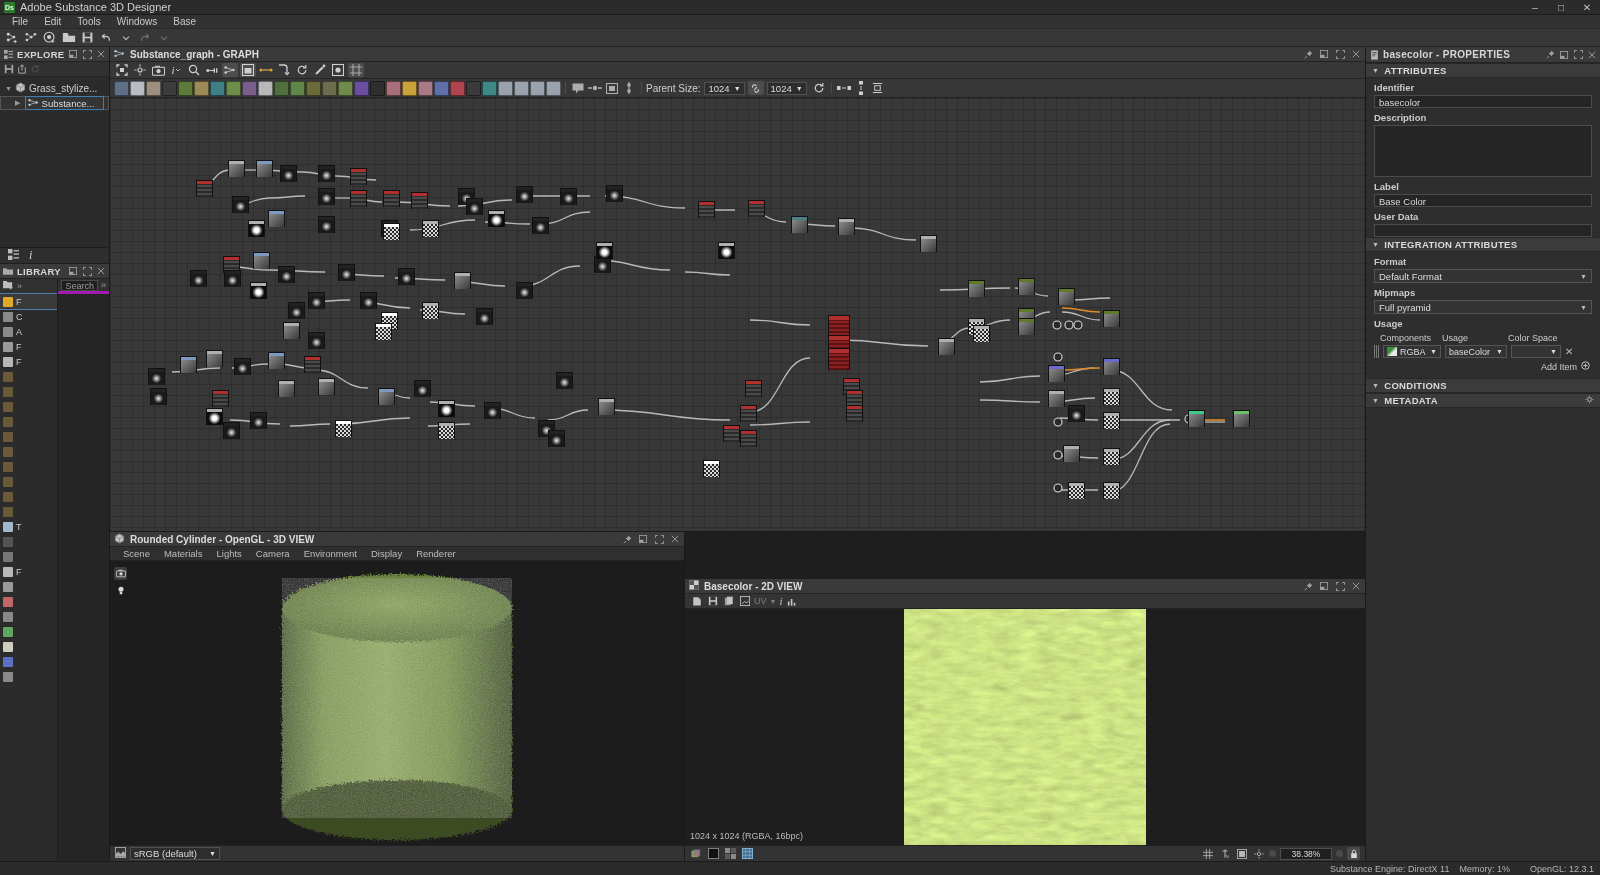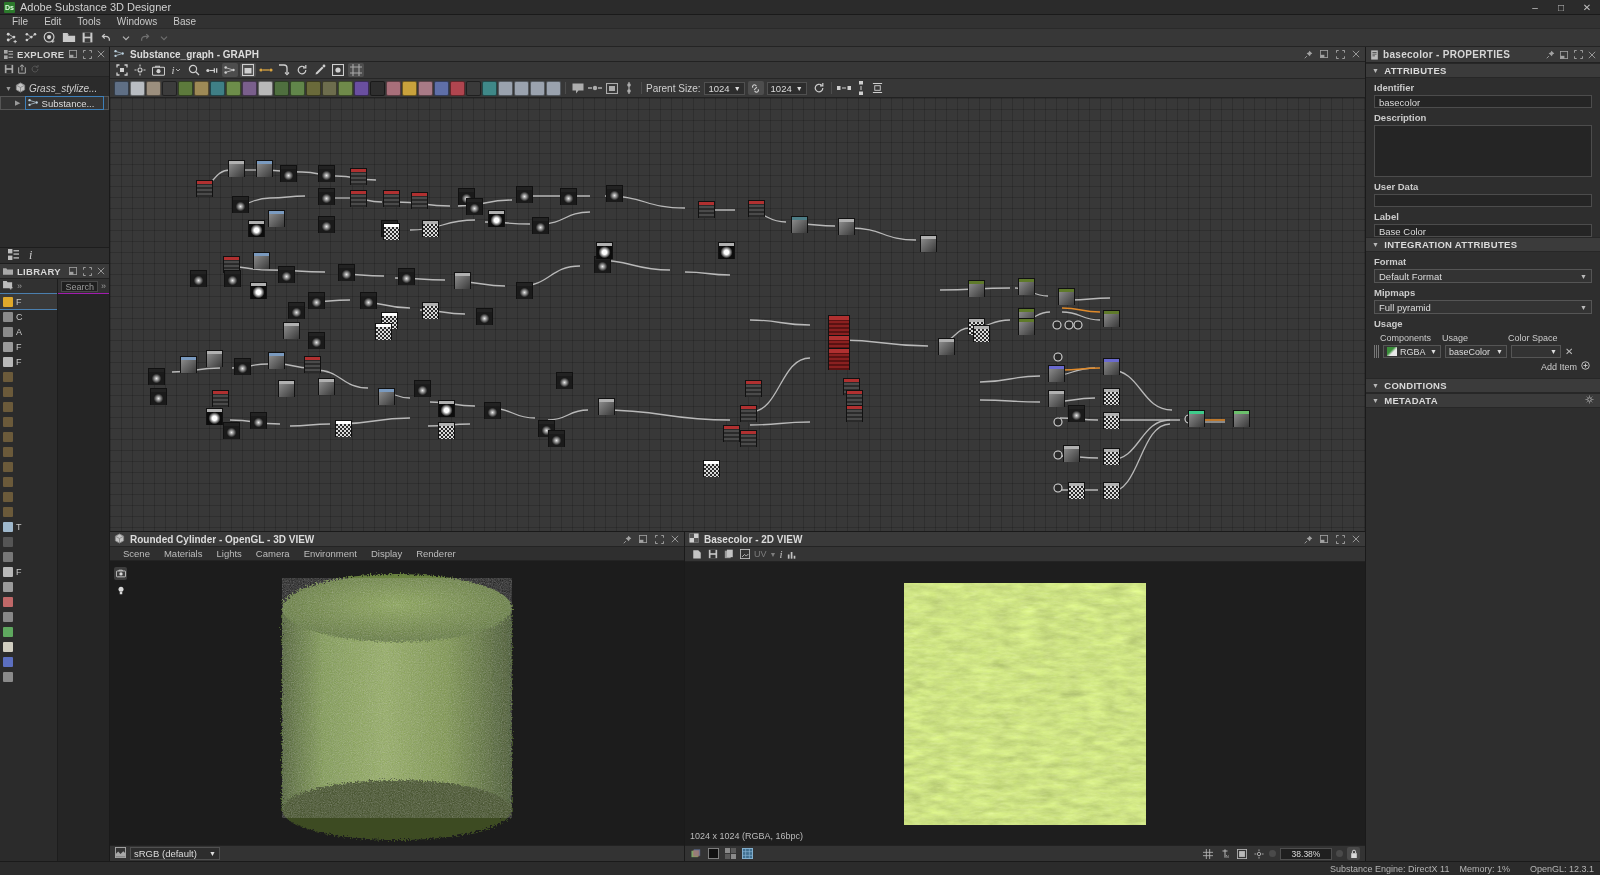--- a/index.html
+++ b/index.html
@@ -46,36 +46,36 @@
     gap:3px; padding:0 4px; border-bottom:1px solid #242424; flex:none; }
 
   .tree { flex:1; padding:4px 0 0 0; overflow:hidden; }
   .tree-row { height:15px; display:flex; align-items:center; gap:3px; padding-left:5px;
     font-size:10px; color:#cfcfcf; }
   .tree-row.child { padding-left:14px; }
   .tree-row.sel .lbl-box { border:1px solid #3d7fb8; background:#353535;
     padding:0 4px 0 2px; height:14px; display:flex; align-items:center; gap:3px;
     width:84px; }
   .caret { font-size:7px; color:#9a9a9a; width:7px; }
-  .italic { font-style:italic; }
+  .italic { }
 
   .explorer-box { height:200px; display:flex; flex-direction:column; }
 
   .tabstrip { height:17px; background:#2e2e2e; display:flex; align-items:center;
     gap:10px; padding:0 8px; border-top:1px solid #1d1d1d; border-bottom:1px solid #1d1d1d; flex:none; }
 
   .lib-body { flex:1; display:flex; min-height:0; }
   .lib-cats { width:62px; background:#2b2b2b; overflow:hidden; }
   .lib-row { height:15px; display:flex; align-items:center; gap:3px; padding-left:3px;
     font-size:9px; color:#c9c9c9; white-space:nowrap; overflow:hidden; }
   .lib-row.hl { background:#3a3a3a; outline:1px solid #4b7fae; }
   .sq { width:10px; height:10px; flex:none; border-radius:1px; }
   .lib-content { flex:1; background:#252525; border-left:1px solid #1d1d1d; }
   .searchbar { height:15px; background:#313131; display:flex; align-items:center;
-    gap:3px; padding:0 3px; border-bottom:1px solid #a21caf; }
+    gap:3px; padding:0 3px; border-bottom:3px solid #a21caf; }
   .search-input { flex:1; height:11px; background:#1f1f1f; border:1px solid #4a4a4a;
     color:#9a9a9a; font-size:9px; padding:0 3px; line-height:11px; }
 
   
   .centercol { flex:1; display:flex; flex-direction:column; min-width:0; }
 
   .graph-head { height:15px; background:#3a3a3a; display:flex; align-items:center;
     padding:0 4px; gap:5px; border-bottom:1px solid #222; flex:none; }
   .graph-title { font-size:10px; font-weight:bold; color:#dcdcdc; }
   .hd-right { margin-left:auto; display:flex; gap:6px; align-items:center; }
@@ -103,21 +103,21 @@
 
   .node { position:absolute; width:17px; height:17px; border:1px solid #111;
     background:#2a2a2a; }
   .node .cap { height:3px; width:100%; }
   .node .pix { height:13px; width:100%; }
 
   
   .viewrow { height:330px; display:flex; flex:none; border-top:1px solid #1a1a1a; }
   .vp { display:flex; flex-direction:column; }
   .vp3d { width:575px; border-right:1px solid #1a1a1a; }
-  .vp2d { flex:1; }
+  .vp2d { flex:1;margin-top:47px; }
   .vp-head { height:15px; background:#3a3a3a; display:flex; align-items:center;
     gap:5px; padding:0 4px; border-bottom:1px solid #242424; flex:none; }
   .vp-title { font-size:10px; font-weight:bold; color:#dcdcdc; }
   .vp-menu { height:14px; background:#2f2f2f; display:flex; align-items:center;
     gap:0px; padding-left:6px; border-bottom:1px solid #232323; flex:none; }
   .vp-menu div { font-size:9.5px; color:#bdbdbd; padding:0 7px; }
   .vp-tools { height:15px; background:#343434; display:flex; align-items:center;
     gap:3px; padding:0 5px; border-bottom:1px solid #232323; flex:none; }
   .vp-canvas { flex:1; position:relative; overflow:hidden; }
   .vp-foot { height:16px; background:#333; display:flex; align-items:center;
@@ -1544,26 +1544,26 @@
 
       <div class="fld">
         <label>Identifier</label>
         <div class="inp">basecolor</div>
       </div>
       <div class="fld">
         <label>Description</label>
         <div class="inp area"></div>
       </div>
       <div class="fld">
+        <label>Label</label>
+        <div class="inp">Base Color</div>
+      </div>
+      <div class="fld">
         <label>User Data</label>
         <div class="inp"></div>
-      </div>
-      <div class="fld">
-        <label>Label</label>
-        <div class="inp">Base Color</div>
       </div>
 
       <div class="sect">
         <span class="chev">▼</span>
         <span>INTEGRATION ATTRIBUTES</span>
       </div>
 
       <div class="fld">
         <label>Format</label>
         <div class="sel">

